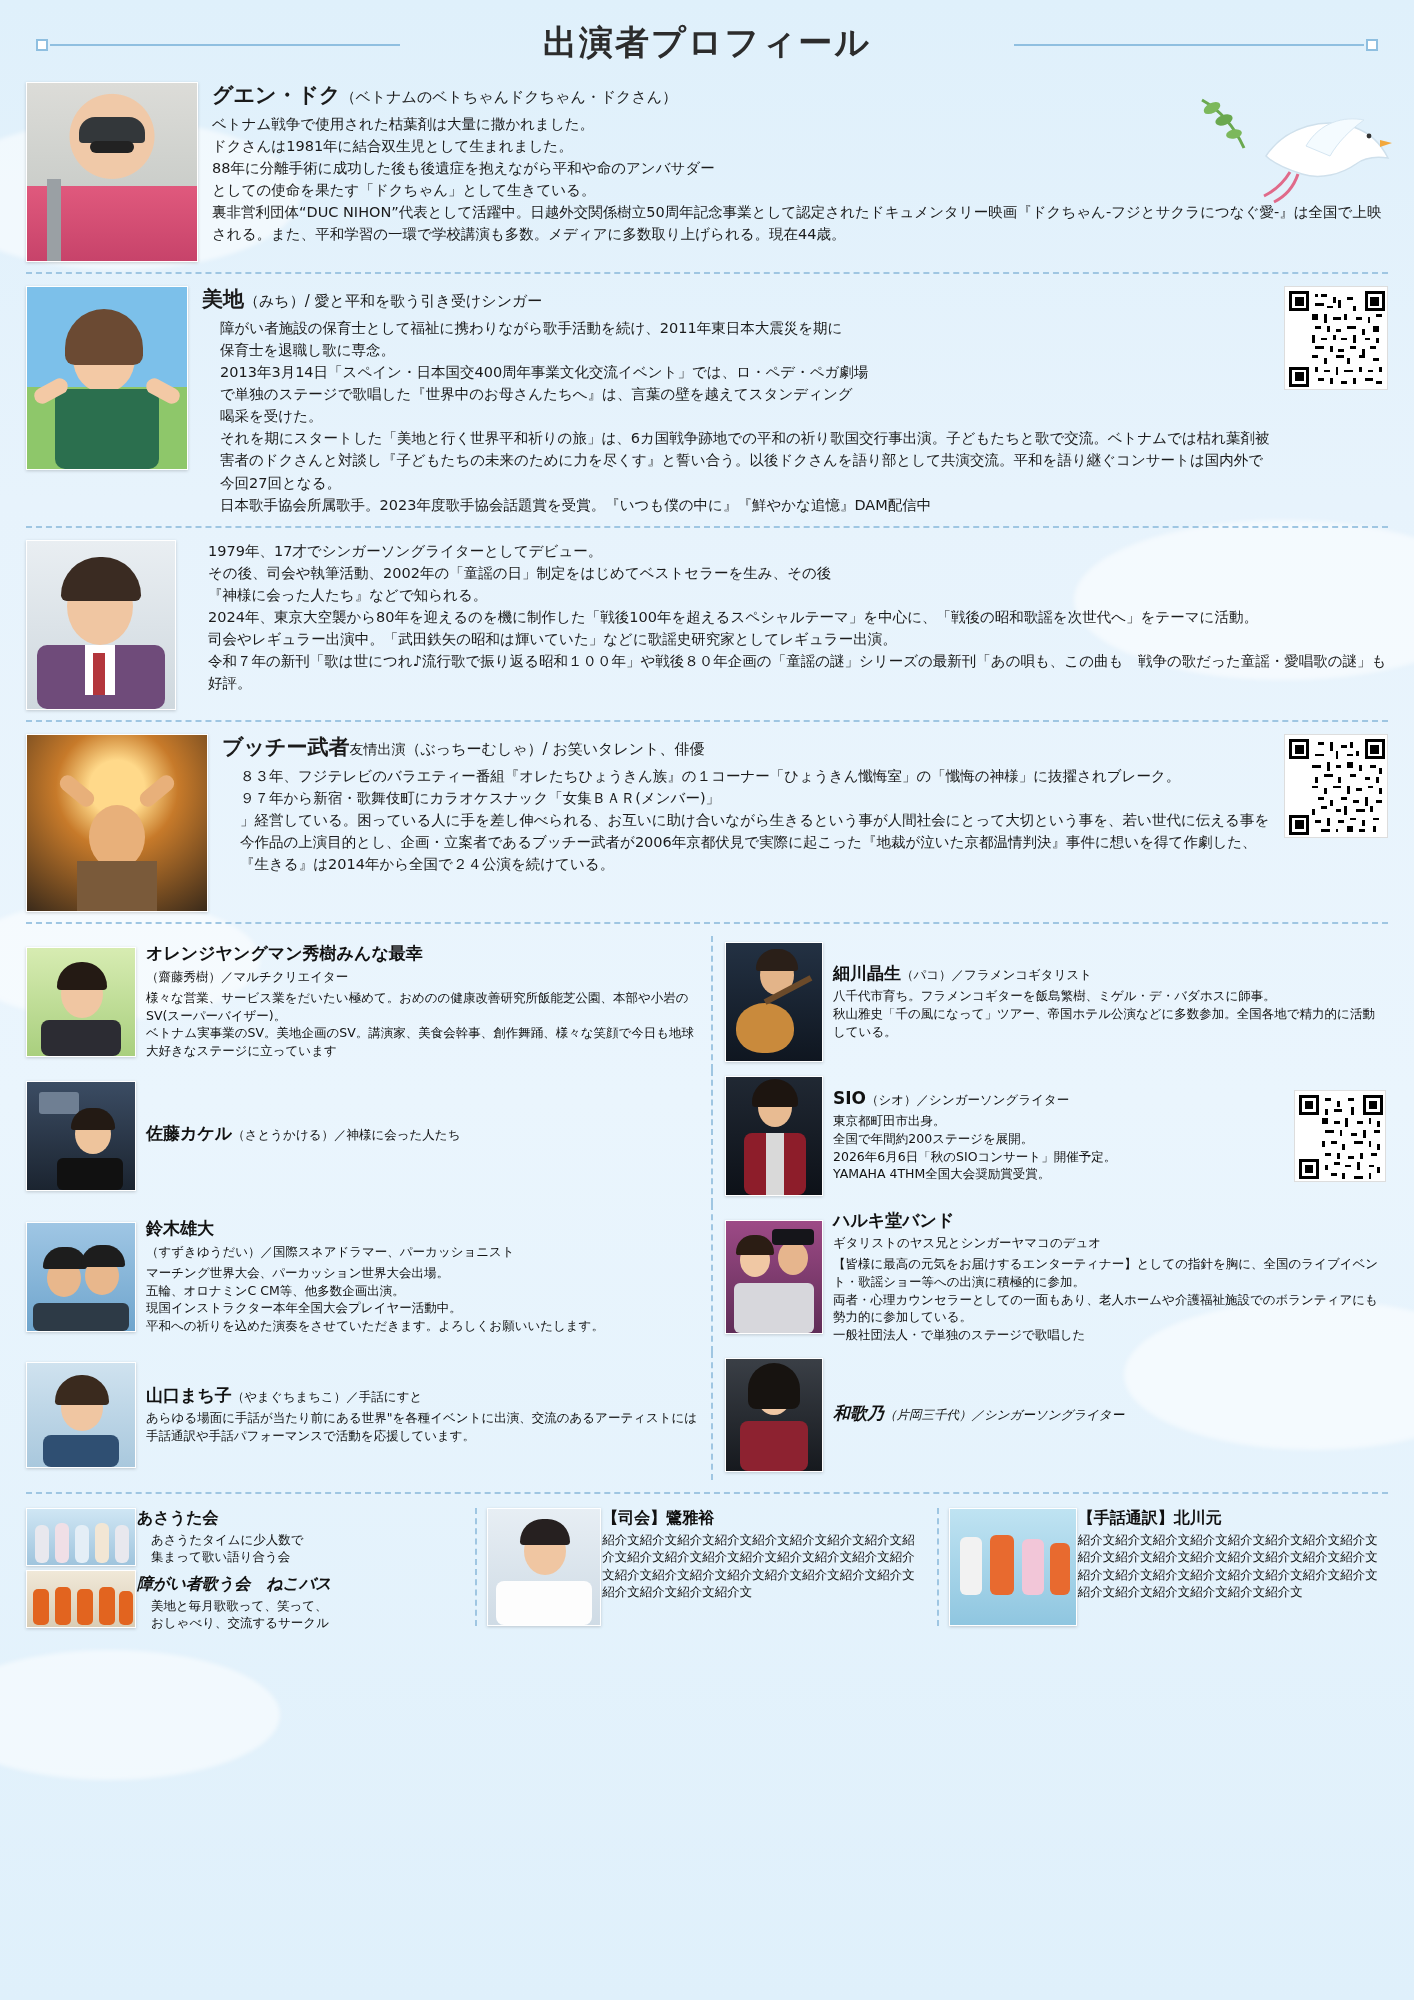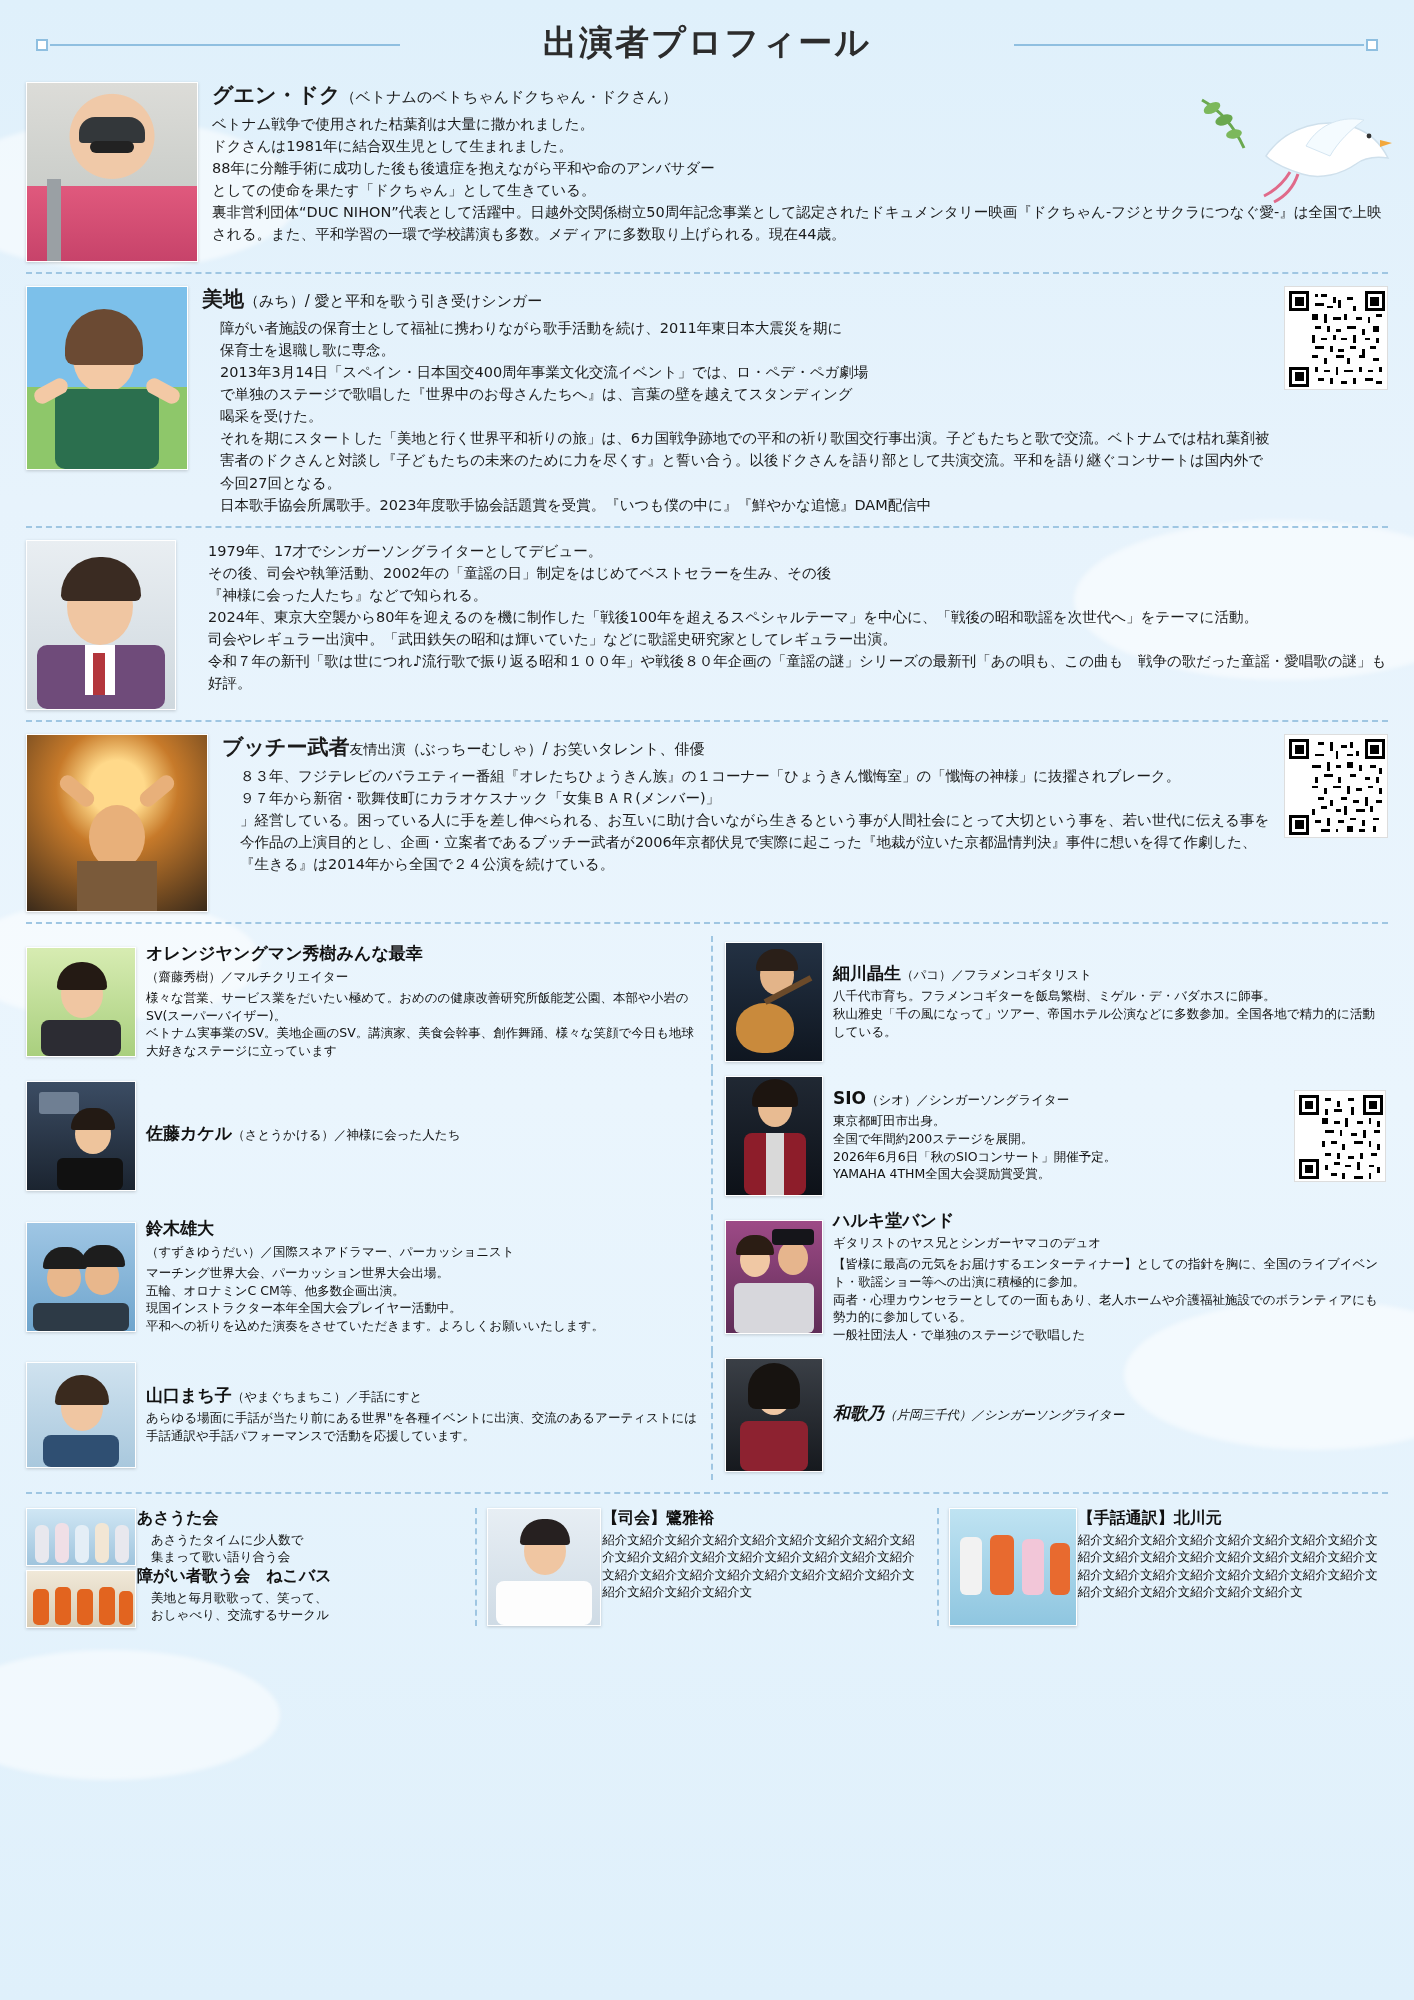--- a/index.html
+++ b/index.html
@@ -526,21 +526,21 @@
           <div style="position:absolute;left:28px;top:16px;width:16px;height:38px;background:#e2641f;border-radius:5px;"></div>
           <div style="position:absolute;left:50px;top:18px;width:16px;height:36px;background:#e2641f;border-radius:5px;"></div>
           <div style="position:absolute;left:72px;top:16px;width:16px;height:38px;background:#e2641f;border-radius:5px;"></div>
           <div style="position:absolute;left:92px;top:20px;width:14px;height:34px;background:#e2641f;border-radius:5px;"></div>
         </div>
       </div>
       <div class="cbody">
         <div class="bname">あさうた会</div>
         <div class="btext" style="padding-left:14px;">あさうたタイムに少人数で
 集まって歌い語り合う会</div>
-        <div class="bname" style="">障がい者歌う会　ねこバス</div>
+        <div class="bname" style="margin-top:8px;font-style:italic;">障がい者歌う会　ねこバス</div>
         <div class="btext" style="padding-left:14px;">美地と毎月歌歌って、笑って、
 おしゃべり、交流するサークル</div>
       </div>
     </div>
 
     <div class="bcol vsep" style="width:33%;padding-left:10px;">
       <div class="photo" style="width:112px;height:116px;">
         <div class="ph" style="background:linear-gradient(180deg,#e7eef4,#cfdbe5);"></div>
         <div style="position:absolute;left:36px;top:18px;width:42px;height:48px;background:#f0c6a2;border-radius:50%;"></div>
         <div style="position:absolute;left:32px;top:10px;width:50px;height:26px;background:#262020;border-radius:26px 26px 4px 4px;"></div>

